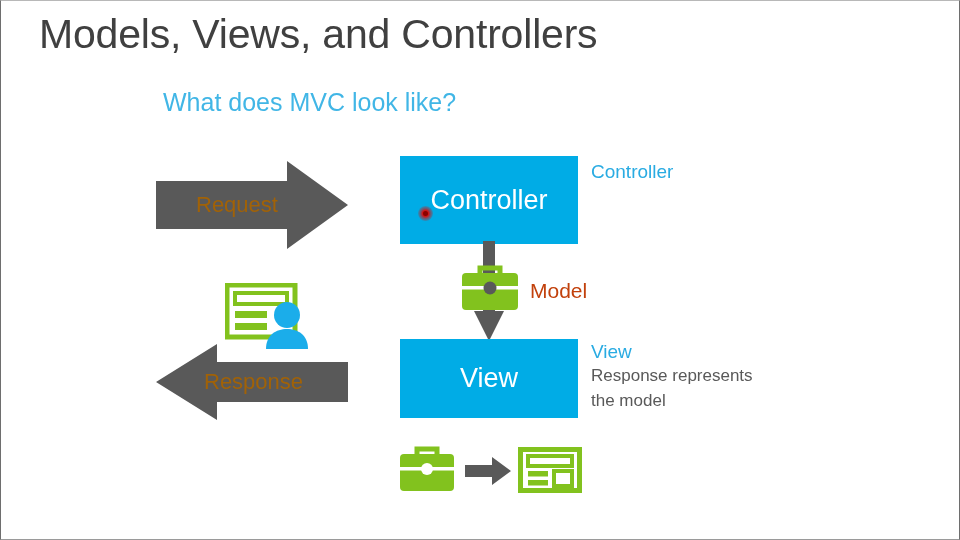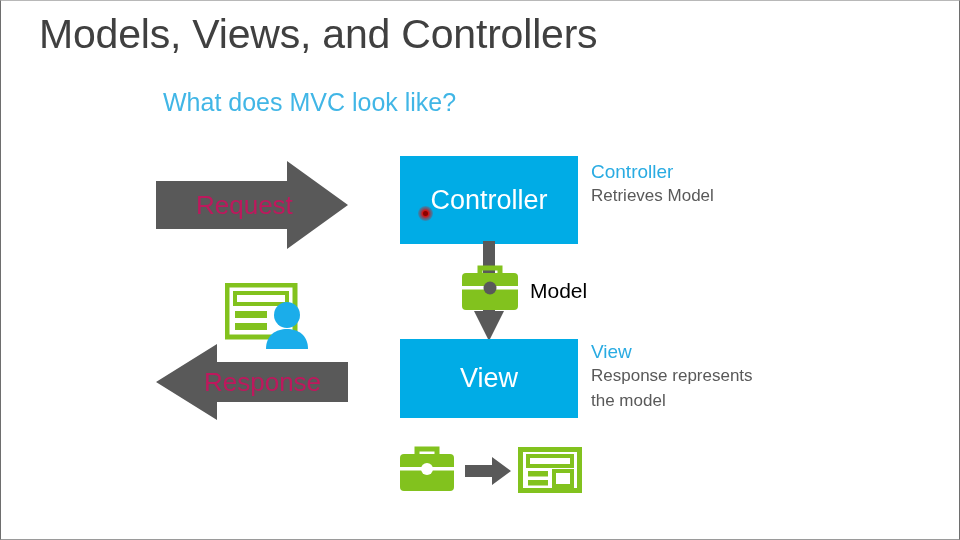--- a/index.html
+++ b/index.html
@@ -101,30 +101,30 @@
   }
   #controller-callout { left: 590px; top: 159px; }
   #view-callout       { left: 590px; top: 339px; }
 
   
   #model-label {
     position: absolute;
     left: 529px;
     top: 278px;
     font-size: 21px;
-    color: #000000;
+    color: #c2410c;
     white-space: nowrap;
   }
 
   
   .harrow { position: absolute; }
   .harrow .lbl {
     position: absolute;
-    color: #be185d;
-    font-size: 26px;
+    color: #a16207;
+    font-size: 22px;
     white-space: nowrap;
     top: 50%;
     transform: translateY(-50%);
   }
   #request-arrow  { left: 155px; top: 160px; width: 192px; height: 88px; }
   #request-arrow  .lbl { left: 40px; }
   #response-arrow { left: 155px; top: 343px; width: 192px; height: 76px; }
   #response-arrow .lbl { left: 48px; }
 
   
@@ -212,21 +212,20 @@
   </div>
 
   <div id="model-label">Model</div>
 
   <div class="box" id="view-box">
     <span>View</span>
   </div>
 
   <div class="callout" id="controller-callout">
     <div class="head">Controller</div>
-    <div class="line">Retrieves Model</div>
   </div>
 
   <div class="callout" id="view-callout">
     <div class="head">View</div>
     <div class="line">Response represents</div>
     <div class="line">the model</div>
   </div>
 
   <div class="icon" id="bottom-briefcase">
     <svg width="58" height="48" viewBox="0 0 58 48" aria-hidden="true">

